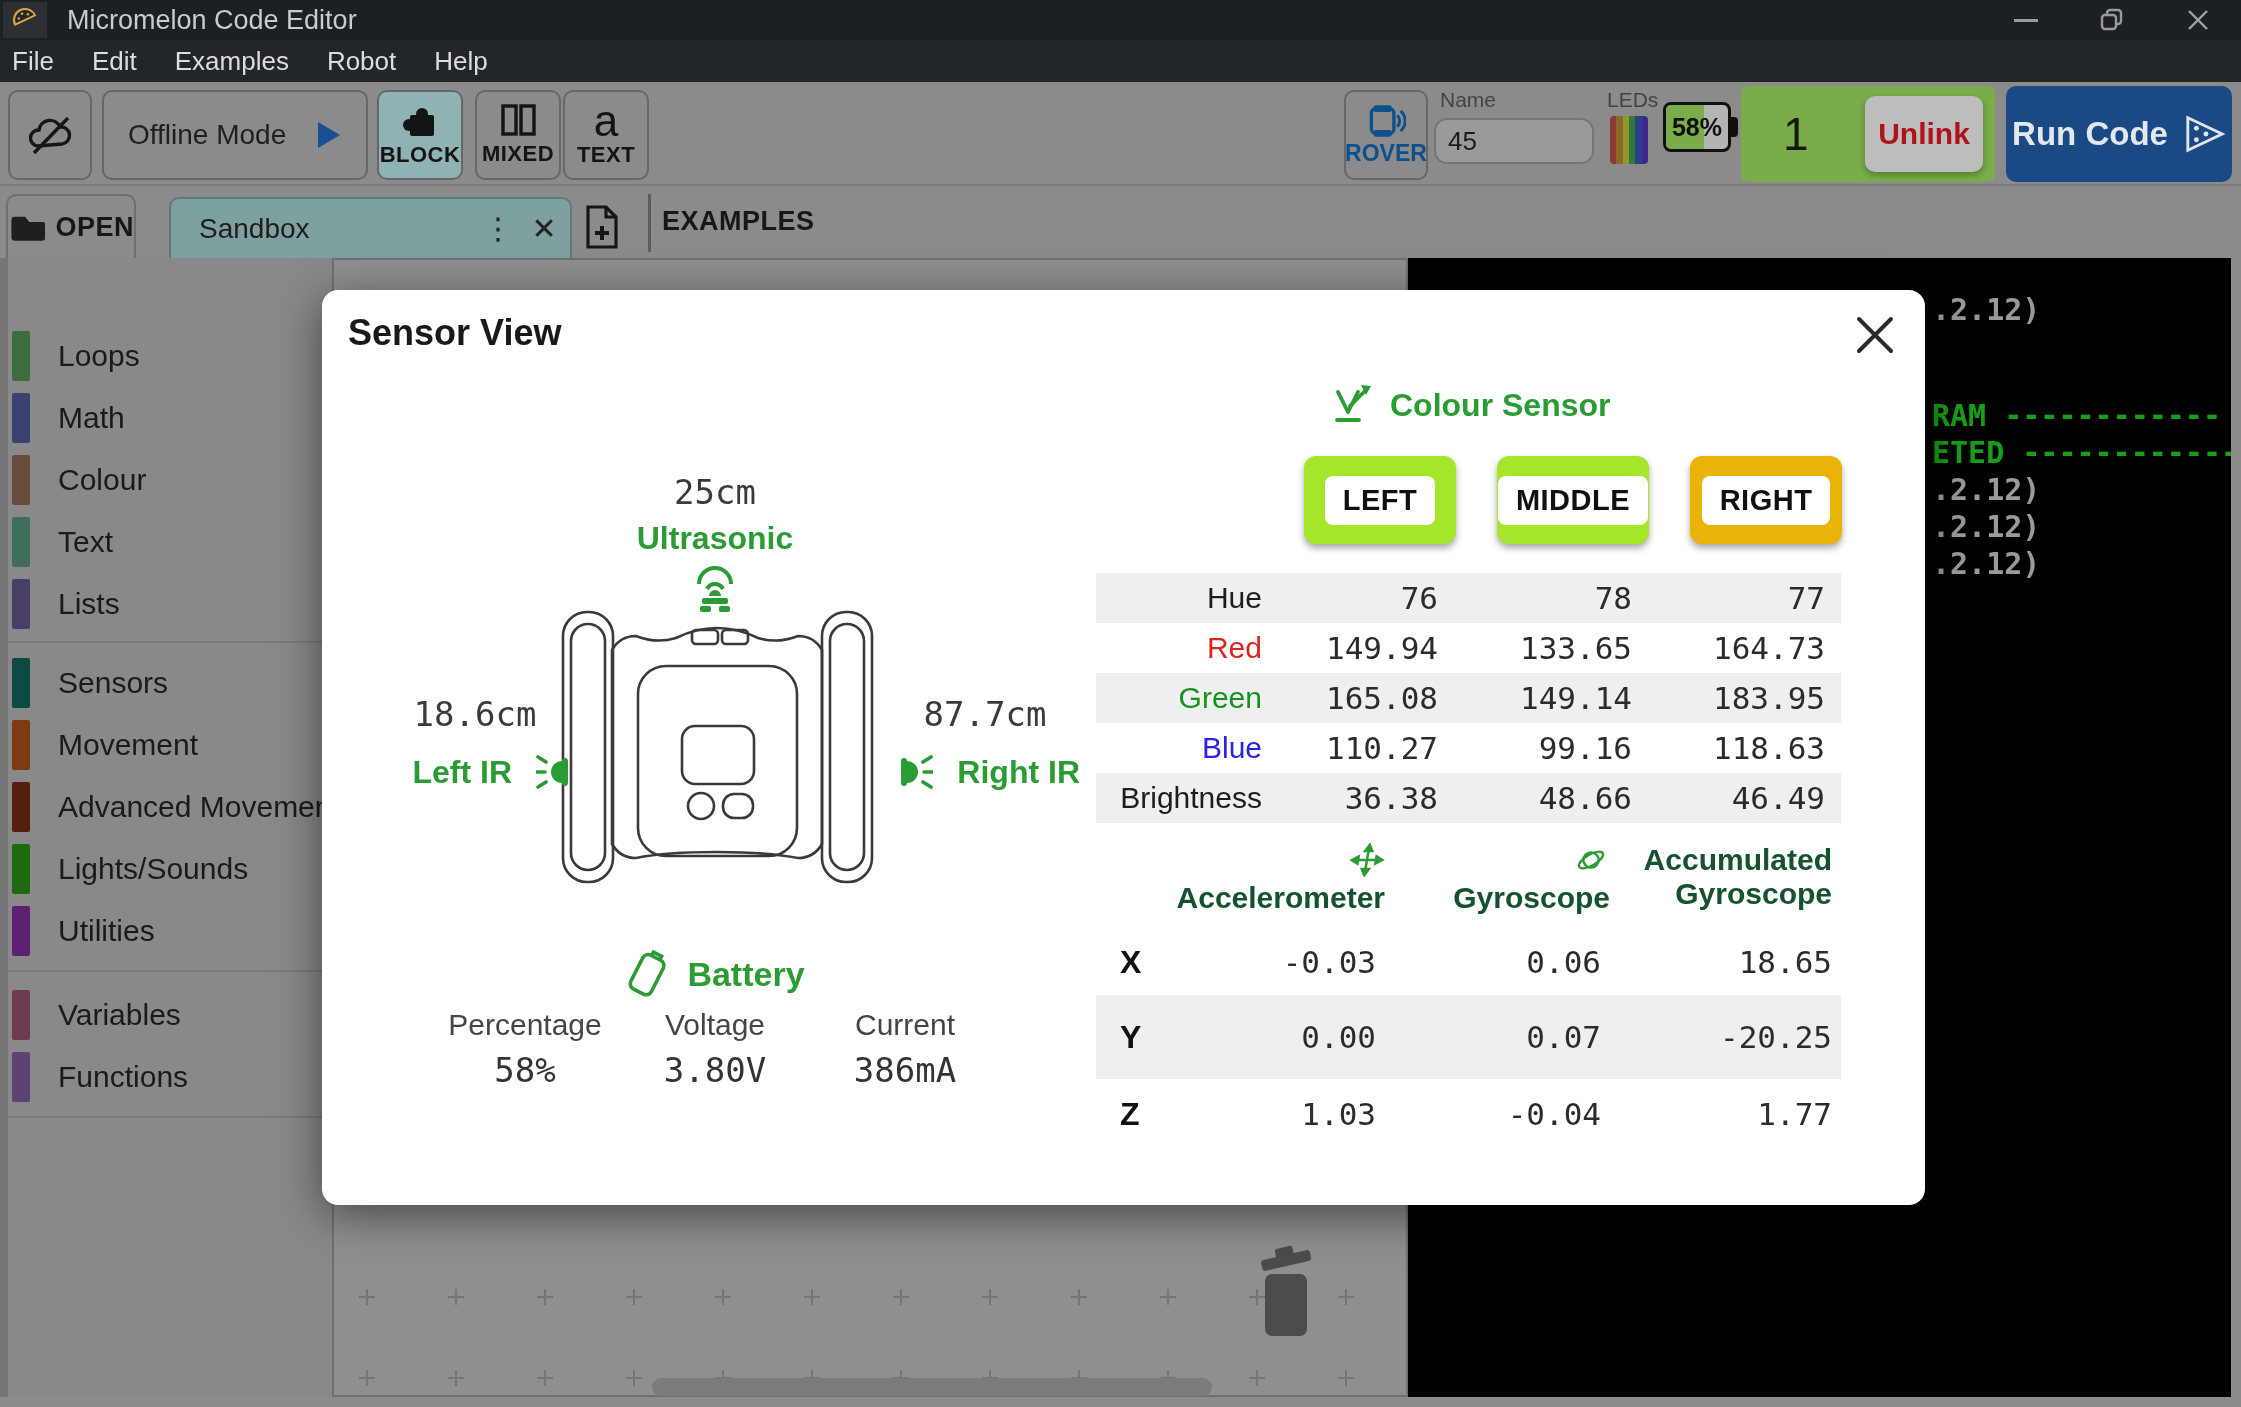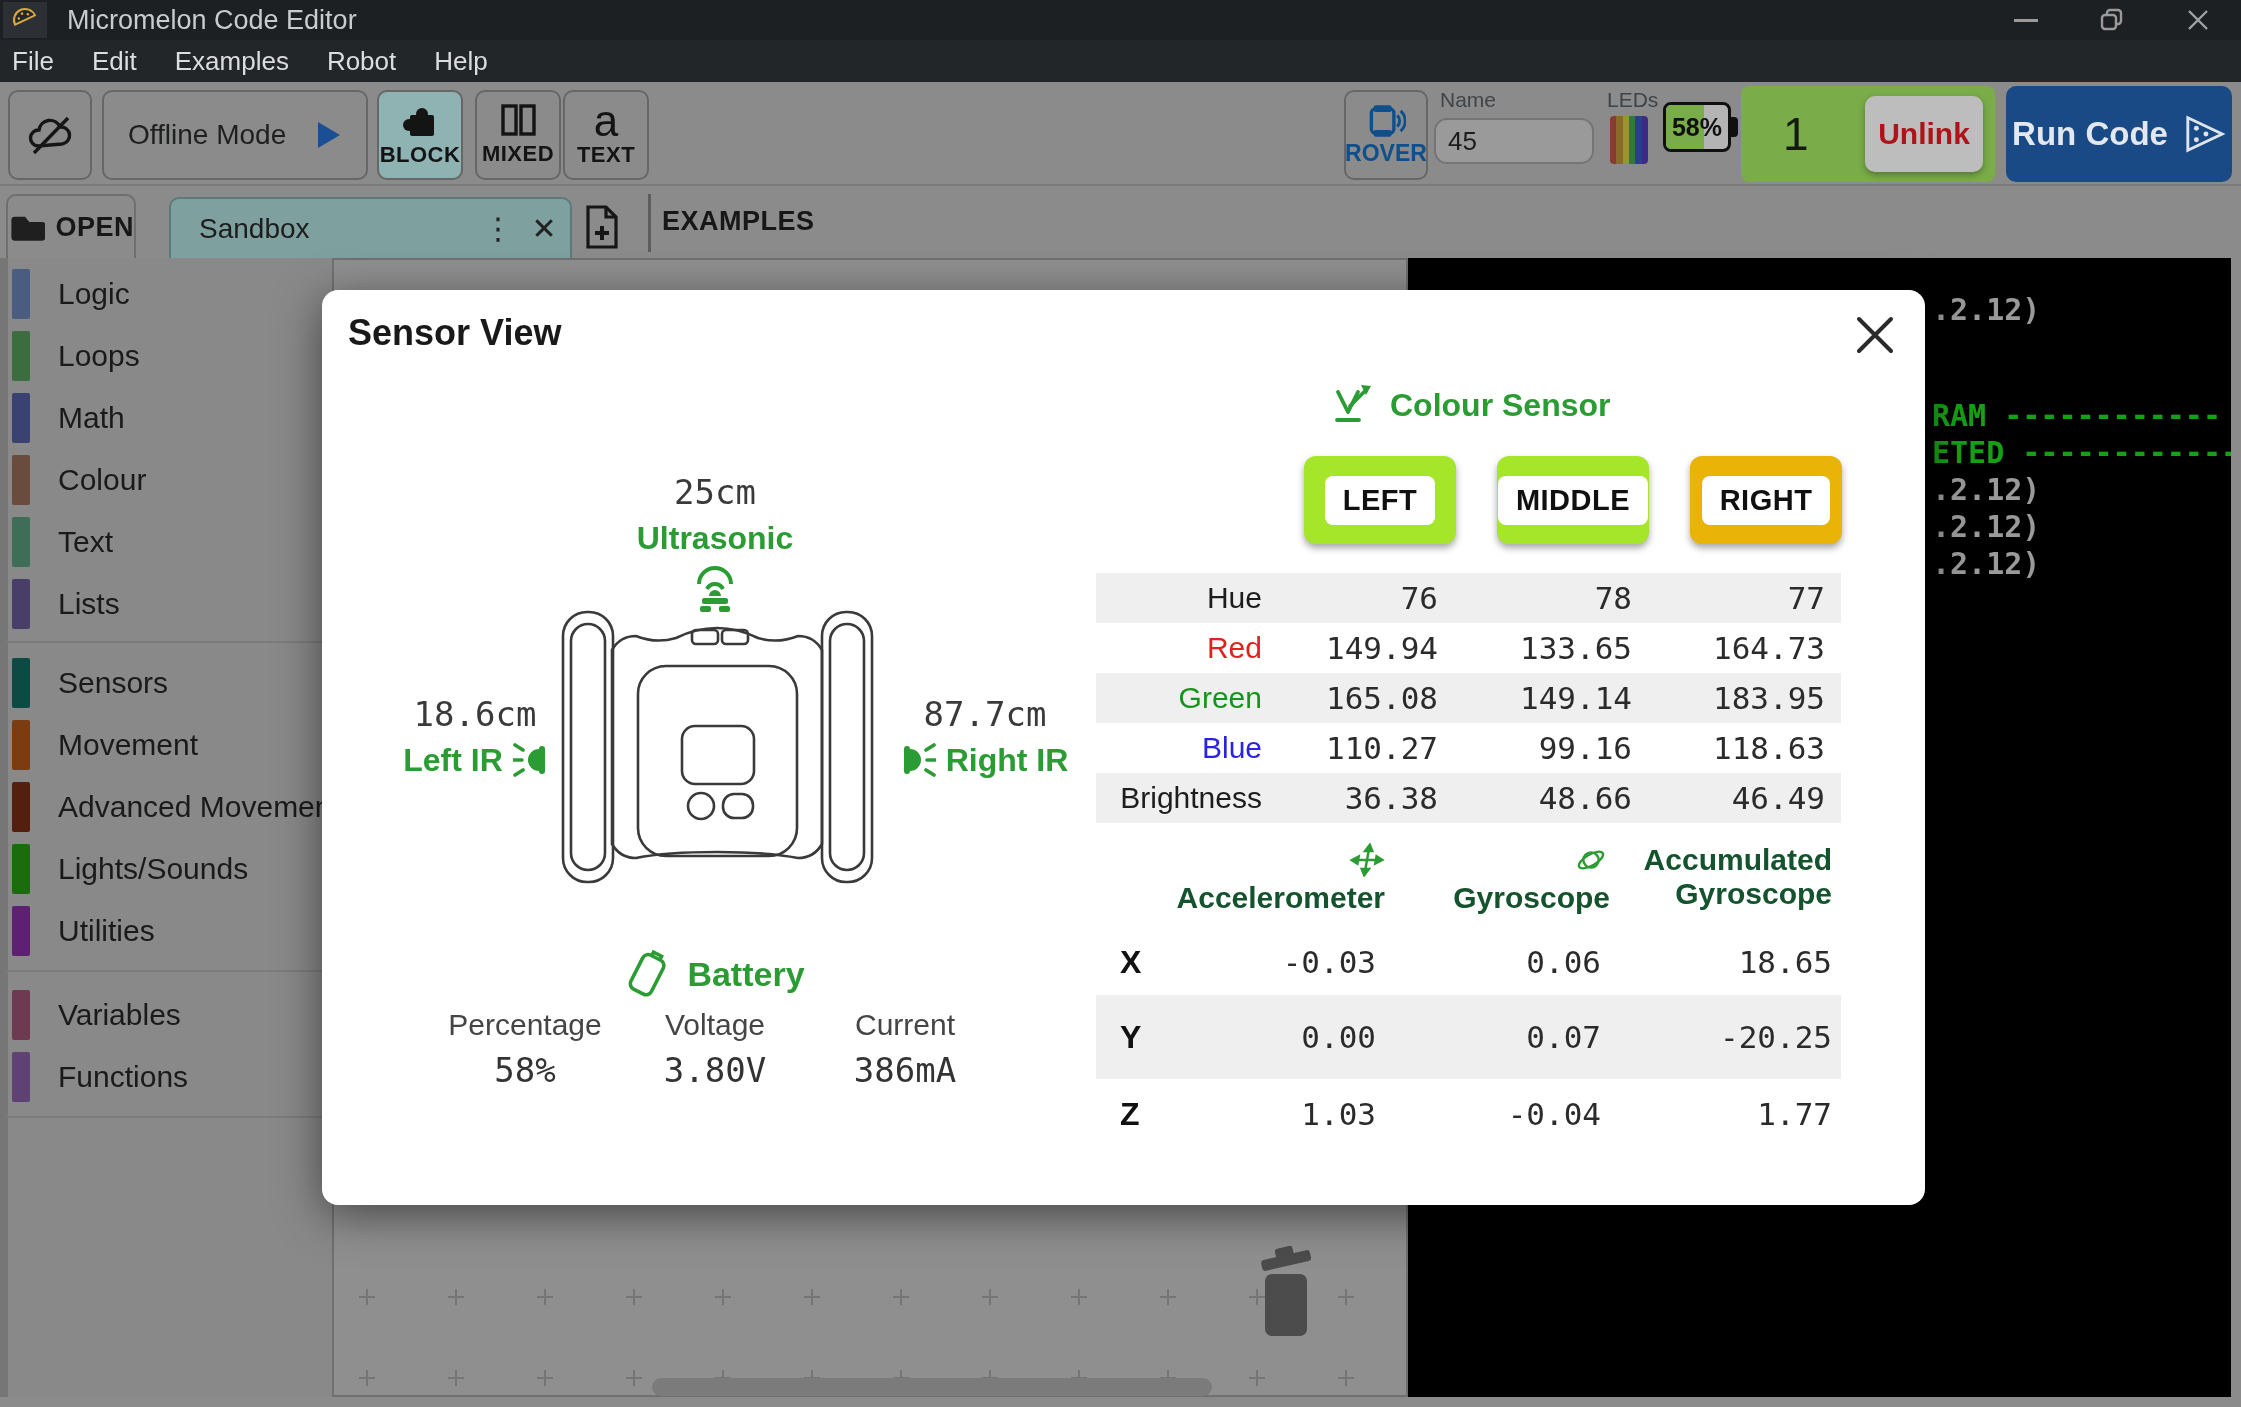--- a/index.html
+++ b/index.html
@@ -78,21 +78,21 @@
   .modal-close { position:absolute; left:1528px; top:20px; width:50px; height:50px; display:flex; align-items:center; justify-content:center; }
   .mono { font-family:"DejaVu Sans Mono",monospace; }
   .green { color:#2b9c33; }
   .sensor-val { font-size:34px; color:#3a3a3a; }
   .sensor-name { font-size:32px; font-weight:700; }
 
   .us-block { position:absolute; left:293px; top:182px; width:200px; text-align:center; }
   .us-icon { margin-top:6px; }
   .robot-wrap { position:absolute; left:238px; top:318px; width:315px; height:278px; }
   .ir-block { position:absolute; top:404px; width:190px; text-align:center; }
-  .ir-row { display:flex; align-items:center; justify-content:center; gap:10px; margin-top:6px; }
+  .ir-row { display:flex; align-items:center; justify-content:flex-end; gap:24px; margin-top:18px; }
   .batt-row { position:absolute; left:243px; top:656px; width:300px; display:flex; align-items:center; justify-content:center; gap:16px; }
   .stats { position:absolute; left:108px; top:718px; width:570px; display:flex; }
   .stat { flex:1; text-align:center; }
   .stat-label { font-size:30px; color:#454545; }
   .stat-val { font-size:34px; color:#333; margin-top:8px; }
 
   .cs-header { position:absolute; left:1010px; top:92px; display:flex; align-items:center; gap:16px; }
   .swatch-row { position:absolute; left:982px; top:166px; display:flex; gap:41px; }
   .swatch { width:152px; height:88px; border-radius:12px; box-shadow:0 4px 7px rgba(0,0,0,0.35); display:flex; align-items:center; justify-content:center; }
   .swatch-inner { background:#fff; border-radius:8px; padding:8px 18px; font-size:29px; font-weight:700; color:#101010; letter-spacing:0.5px; }
@@ -242,24 +242,20 @@
         <path d="M24 4 v10 h10" fill="none" stroke="#161616" stroke-width="3.2"></path>
         <path d="M13 30 h14 M20 23 v14" stroke="#161616" stroke-width="4"></path>
       </svg>
     </div>
     <div class="tab-divider"></div>
     <span class="examples-label">EXAMPLES</span>
   </div>
 
   <div class="sidebar">
     <div class="sidebar-rail"></div>
-    <div class="cat" style="top:5px;">
-        <div class="chip" style="background-color: rgb(74, 93, 128);"></div>
-        <span class="cat-label">Logic</span>
-      </div>
     <div class="cat" style="top:67px;">
         <div class="chip" style="background-color: rgb(60, 109, 62);"></div>
         <span class="cat-label">Loops</span>
       </div>
     <div class="cat" style="top:129px;">
         <div class="chip" style="background-color: rgb(58, 66, 114);"></div>
         <span class="cat-label">Math</span>
       </div>
     <div class="cat" style="top:191px;">
         <div class="chip" style="background-color: rgb(106, 76, 62);"></div>

